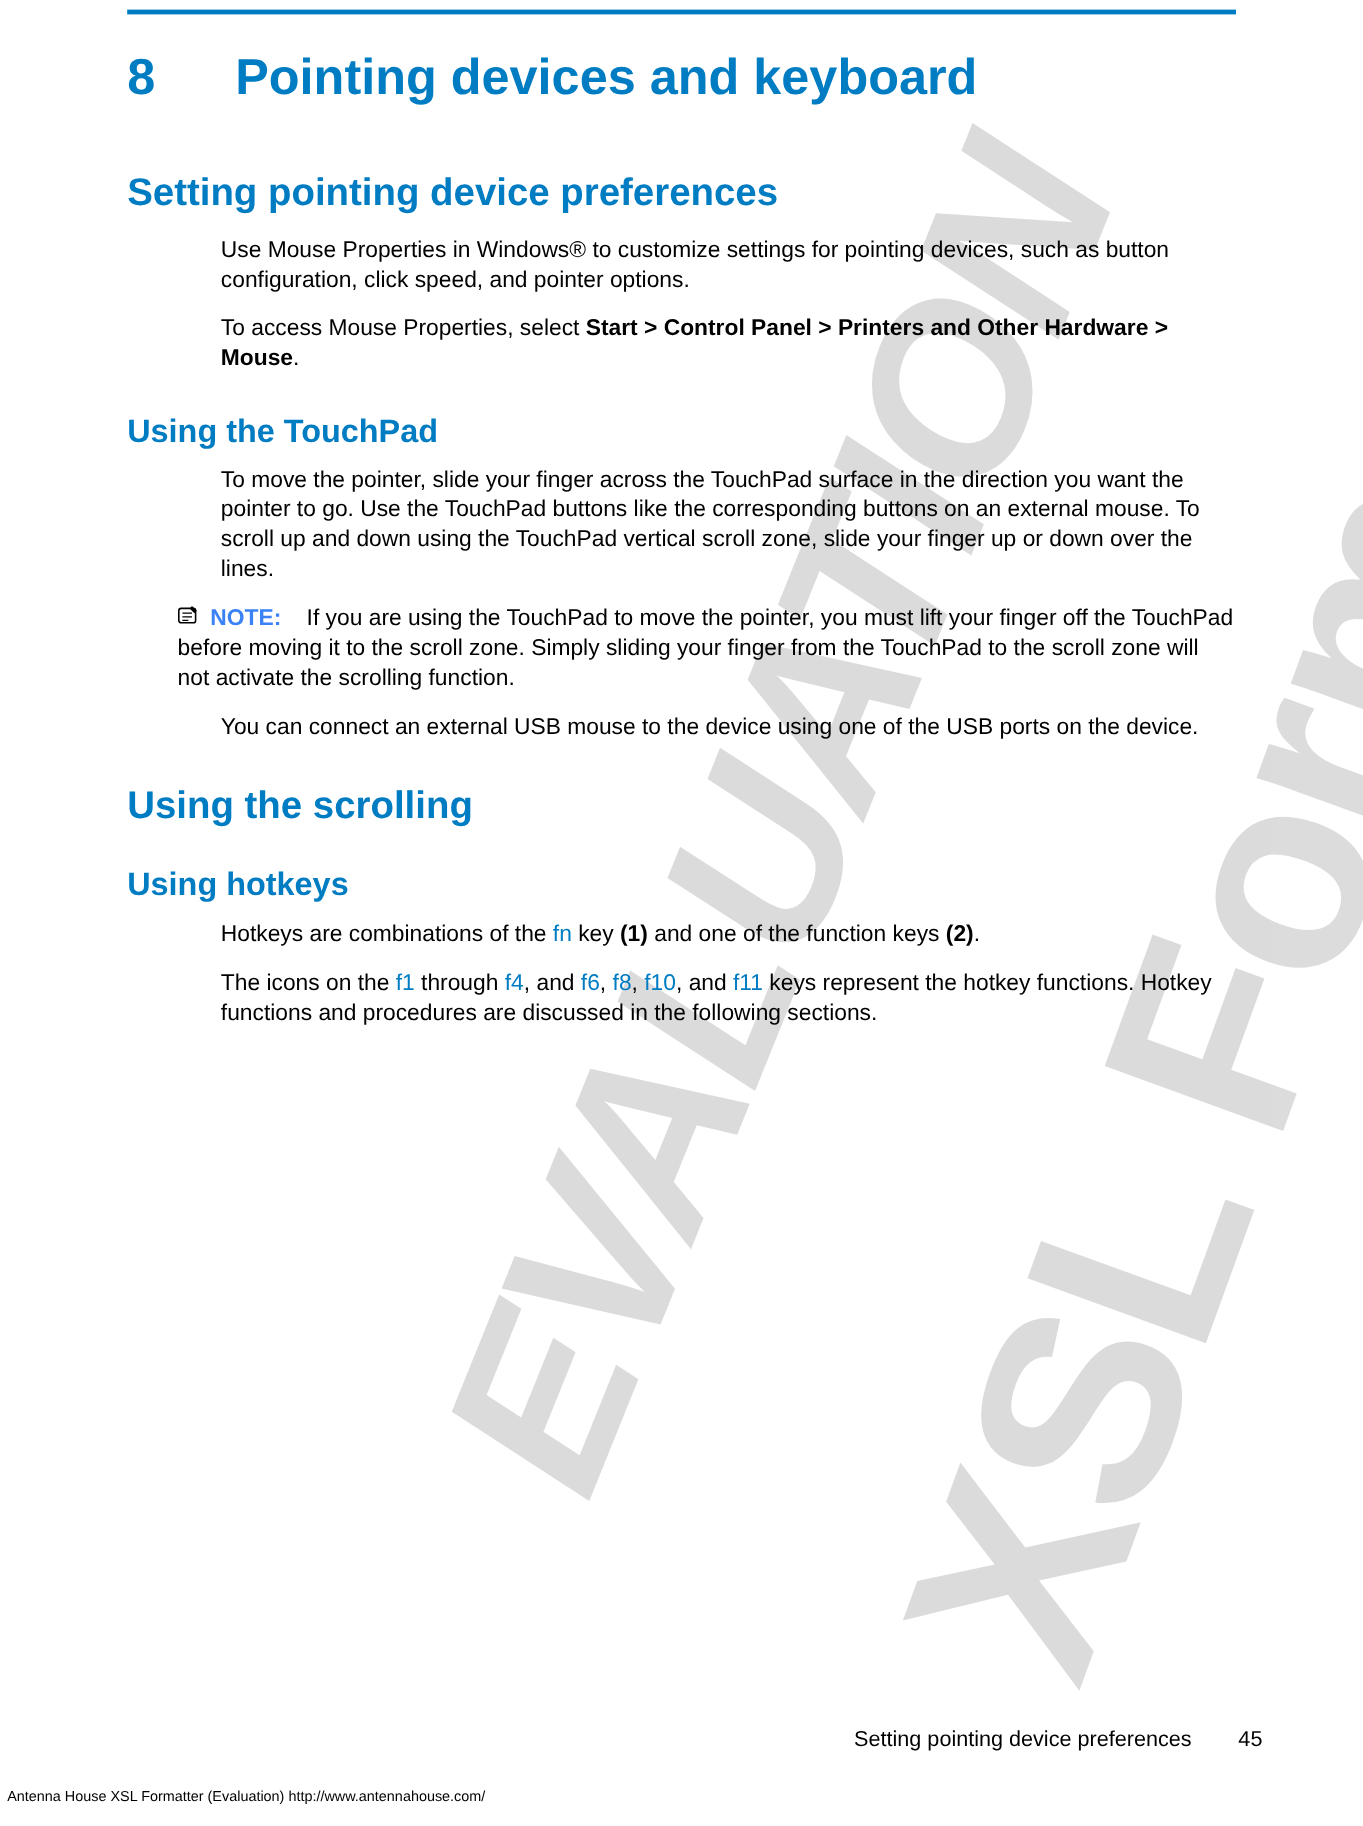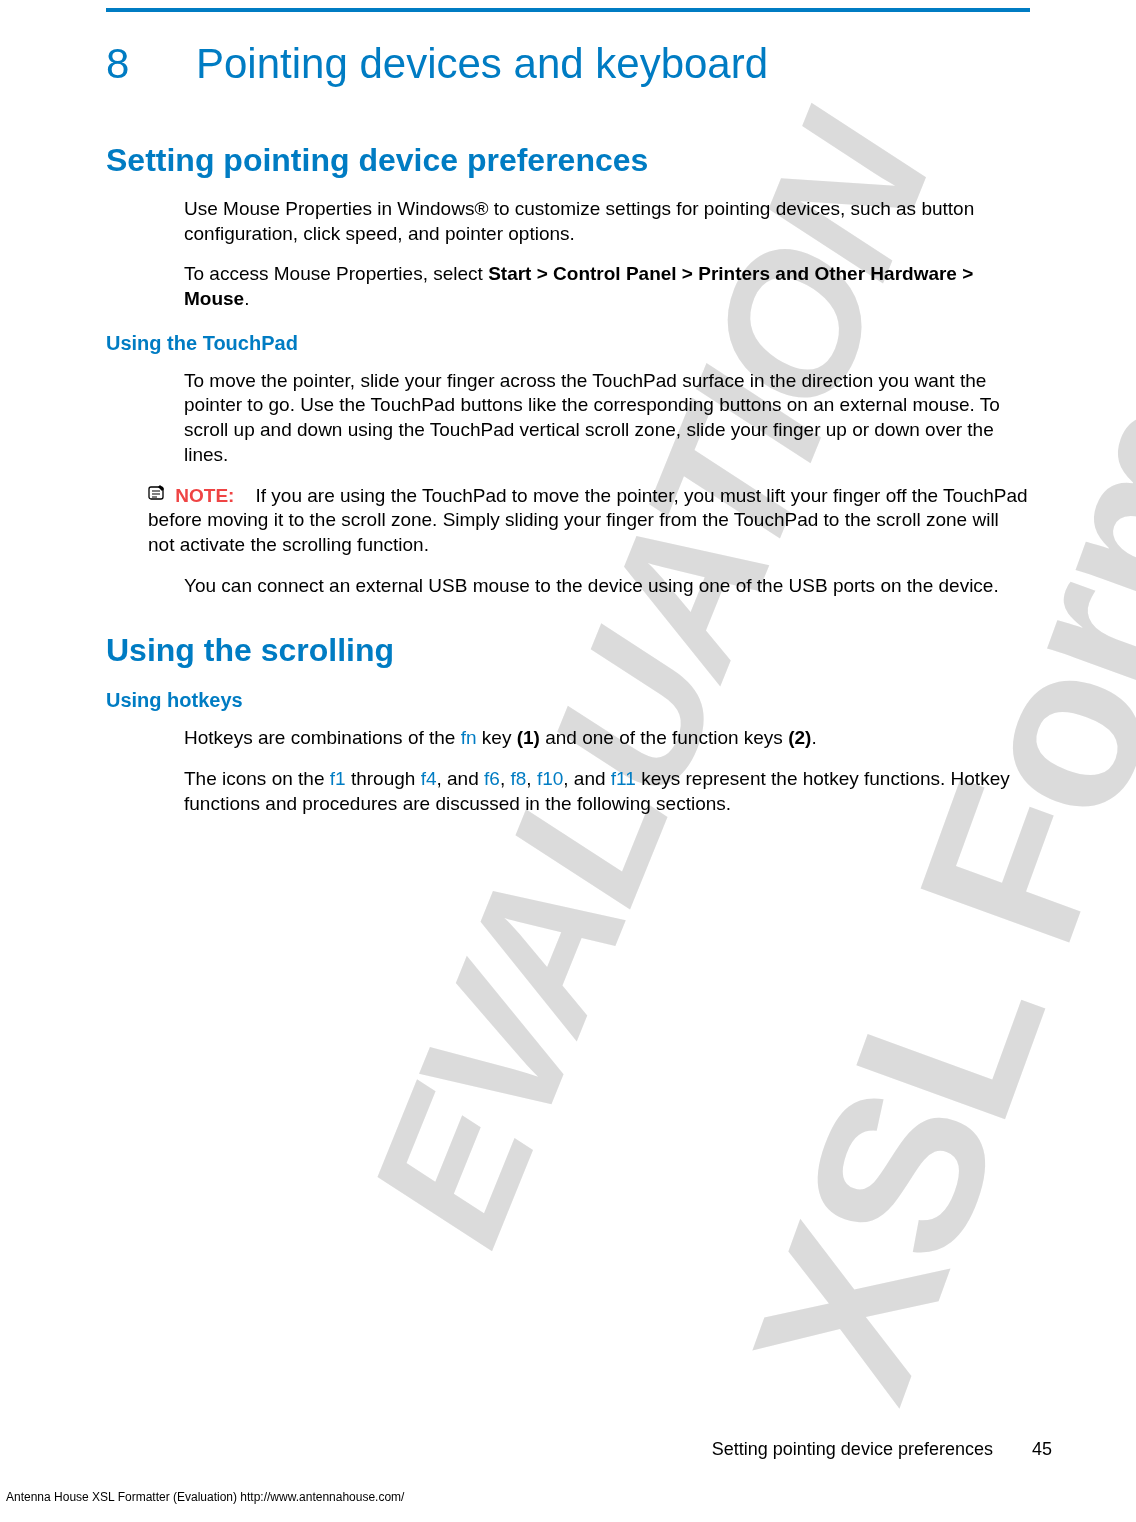--- a/index.html
+++ b/index.html
@@ -33,52 +33,52 @@
   }
   .top-rule {
     height: 4px;
     background: #007cc3;
     width: 100%;
     margin-top: 8px;
   }
   h1.chapter {
     color: #007cc3;
     font-size: 42px;
-    font-weight: 400;
+    font-weight: 700;
     margin: 28px 0 54px 0;
   }
   h1.chapter .num { display:inline-block; width: 90px; }
   h2.section {
     color: #007cc3;
     font-size: 32px;
     font-weight: 700;
     margin: 34px 0 18px 0;
   }
   h3.sub {
     color: #007cc3;
-    font-size: 20px;
+    font-size: 27px;
     font-weight: 700;
-    margin: 20px 0 14px 0;
+    margin: 32px 0 14px 0;
   }
   p.body {
     margin: 0 0 16px 78px;
     line-height: 1.3;
   }
   .bold { font-weight: 700; }
   .note-block {
     margin: 10px 0 16px 42px;
     line-height: 1.3;
   }
   .note-icon {
     display: inline-block;
     width: 22px;
     vertical-align: top;
   }
   .note-label {
-    color: #ef4444;
+    color: #3b82f6;
     font-weight: 700;
     text-align: right;
   }
   .key { color: #007cc3; }
   .footer-right {
     position: absolute;
     bottom: 62px;
     right: 84px;
     font-size: 18px;
   }

